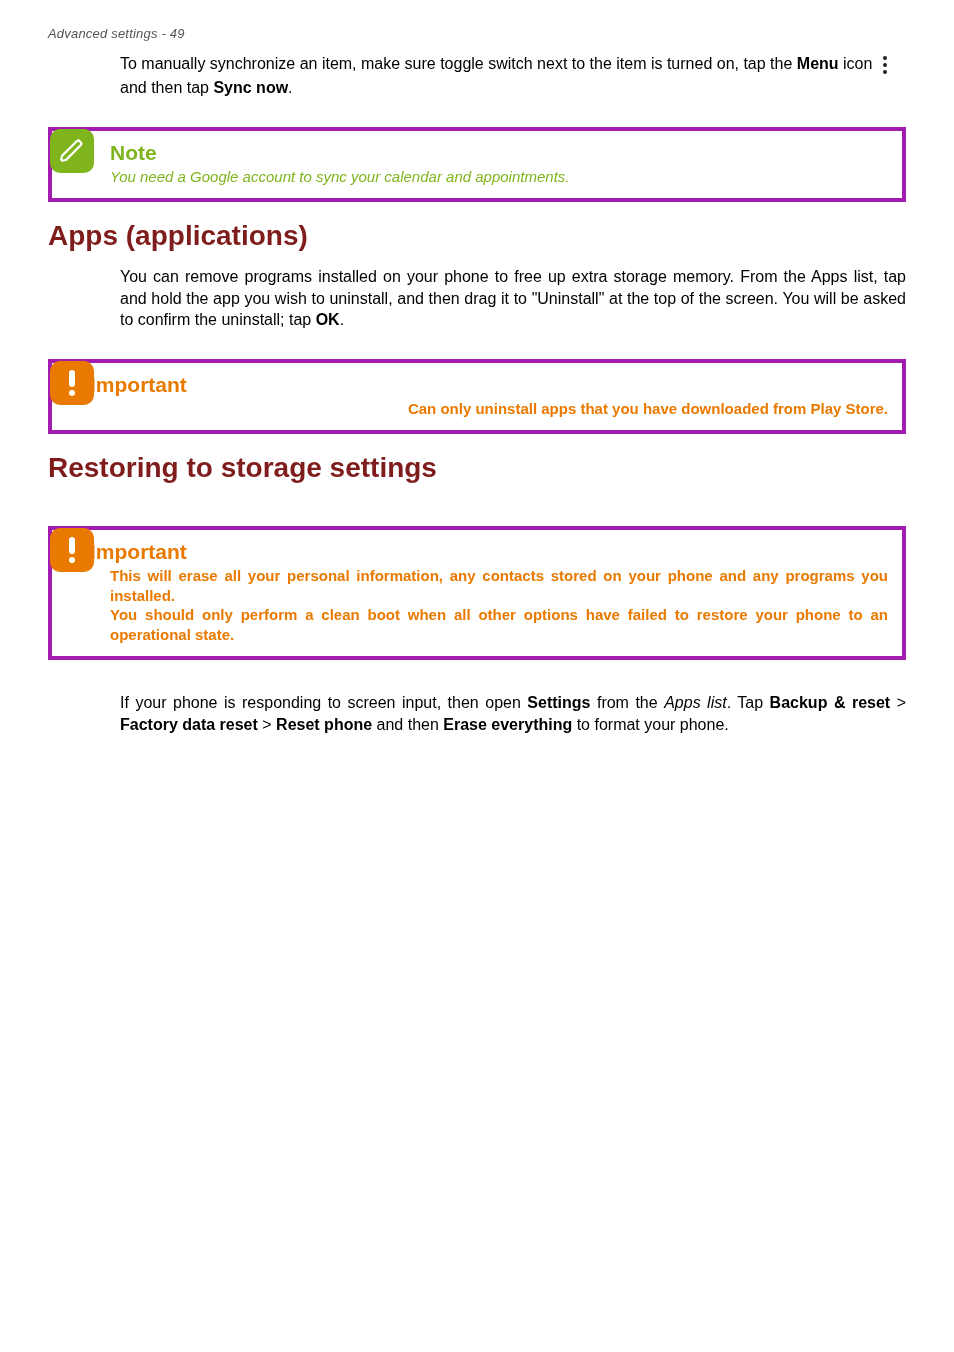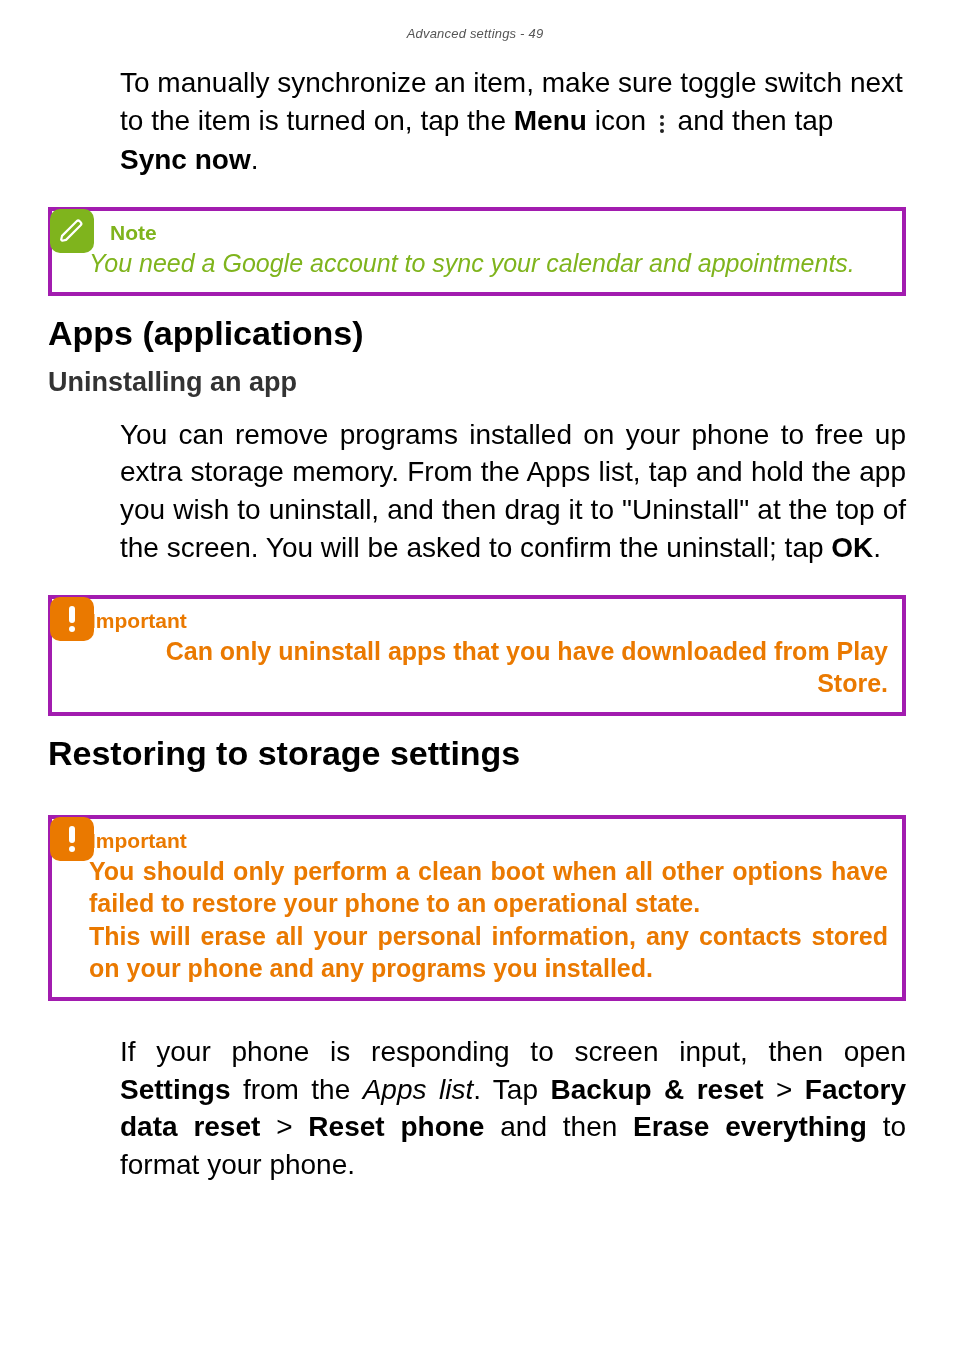--- a/index.html
+++ b/index.html
@@ -8,30 +8,30 @@
       height: 1352px;
       background: #fff;
       font-family: Arial, Helvetica, sans-serif;
       color: #000;
       position: relative;
     }
     .page {
       padding: 26px 48px 0 48px;
     }
     .header-bar {
-      text-align: center;
+      text-align: left;
       font-style: italic;
       font-size: 13px;
       color: #555;
       letter-spacing: .2px;
       padding-right: 4px;
-      margin-bottom: 23px;
+      margin-bottom: 12px;
     }
     .body-text {
-      font-size: 28px;
+      font-size: 16px;
       line-height: 1.35;
       margin-left: 72px;
       margin-right: 0;
       color: #000;
     }
     .body-text.justify {
       text-align: justify;
     }
     .bold { font-weight: bold; }
     .italic { font-style: italic; }
@@ -74,39 +74,39 @@
     }
     .callout-title {
       font-size: 21px;
       font-weight: bold;
       margin-left: 44px;
       margin-bottom: 2px;
     }
     .callout-title.note-color { color: #7fb41d; }
     .callout-title.important-color { color: #ea7900; margin-left: 24px; }
     .callout-body {
-      margin-left: 23px;
-      font-size: 25px;
+      margin-left: 44px;
+      font-size: 15px;
       line-height: 1.3;
     }
     .callout-body.note-body {
       color: #7fb41d;
       font-style: italic;
     }
     .callout-body.important-body {
       color: #ea7900;
       font-weight: bold;
       text-align: right;
     }
     .callout-body.important-body.justify {
       text-align: justify;
     }
     h1.section {
-      color: #000000;
-      font-size: 34px;
+      color: #7f1d1d;
+      font-size: 28px;
       font-weight: bold;
       margin: 4px 0 14px 0;
     }
     h2.subsection {
       color: #333;
       font-size: 27px;
       font-weight: bold;
       margin: 4px 0 18px 0;
     }
     .para-spacer { height: 14px; }
@@ -130,21 +130,20 @@
       <svg width="26" height="26" viewBox="0 0 24 24">
           <path fill="none" stroke="#fff" stroke-width="2" stroke-linecap="round" stroke-linejoin="round" d="M3 21l3.5-.8L20 6.7a2 2 0 0 0 0-2.8l-.9-.9a2 2 0 0 0-2.8 0L2.8 16.5 2 20z"></path>
         </svg>
     </div>
     <div class="callout-title note-color">Note</div>
     <div class="callout-body note-body">You need a Google account to sync your calendar and appointments.</div>
   </div>
 
   <h1 class="section">Apps (applications)</h1>
 
-  <h2 class="subsection">Uninstalling an app</h2>
 
   <p class="body-text justify">
     <span>You can remove programs installed on your phone to free up extra storage memory. From the Apps list, tap and hold the app you wish to uninstall, and then drag it to "Uninstall" at the top of the screen. You will be asked to confirm the uninstall; tap </span><span class="bold">OK</span><span>.</span>
   </p>
 
   <div class="para-spacer"></div>
 
   <div class="callout">
     <div class="badge badge-important">
       <svg width="14" height="30" viewBox="0 0 10 30">
@@ -162,22 +161,22 @@
   <div class="para-spacer"></div>
 
   <div class="callout">
     <div class="badge badge-important">
       <svg width="14" height="30" viewBox="0 0 10 30">
           <rect x="2" y="2" width="6" height="17" rx="3" fill="#fff"></rect>
           <circle cx="5" cy="25" r="3" fill="#fff"></circle>
         </svg>
     </div>
     <div class="callout-title important-color">Important</div>
+    <div class="callout-body important-body justify">This will erase all your personal information, any contacts stored on your phone and any programs you installed.</div>
     <div class="callout-body important-body justify">You should only perform a clean boot when all other options have failed to restore your phone to an operational state.</div>
-    <div class="callout-body important-body justify">This will erase all your personal information, any contacts stored on your phone and any programs you installed.</div>
   </div>
 
   <div class="para-spacer"></div>
 
   <p class="body-text justify">
     <span>If your phone is responding to screen input, then open </span><span class="bold">Settings</span><span> from the </span><span class="italic">Apps list</span><span>. Tap </span><span class="bold">Backup &amp; reset</span><span> &gt; </span><span class="bold">Factory data reset</span><span> &gt; </span><span class="bold">Reset phone</span><span> and then </span><span class="bold">Erase everything</span><span> to format your phone.</span>
   </p>
 
 </div>
 

